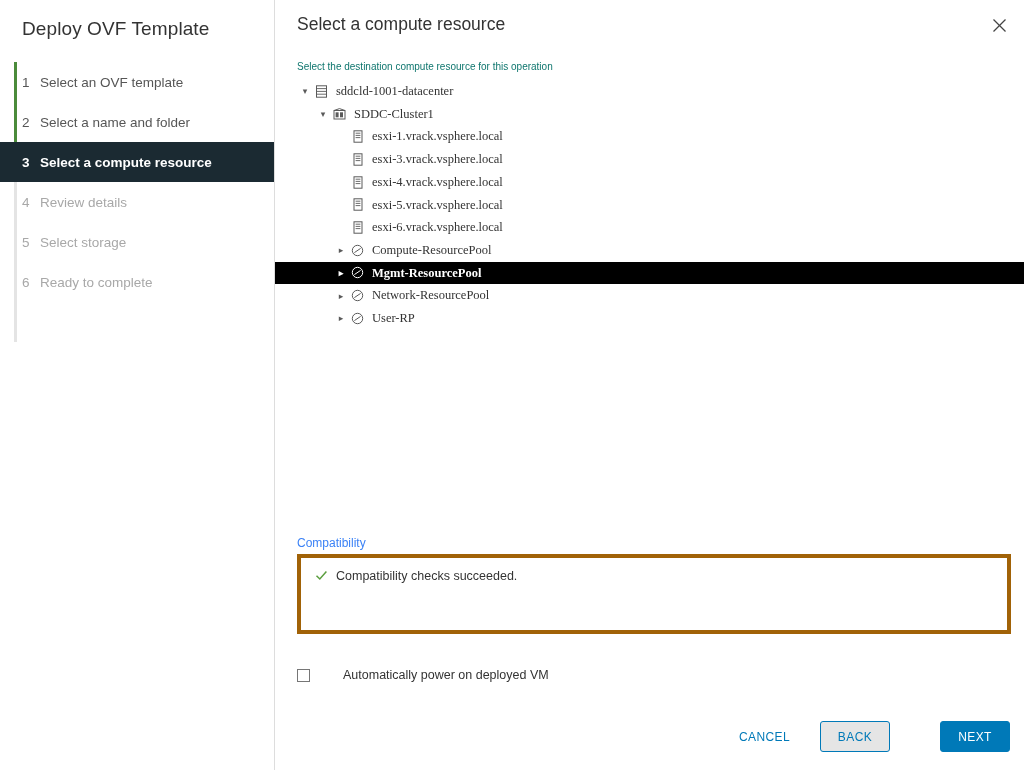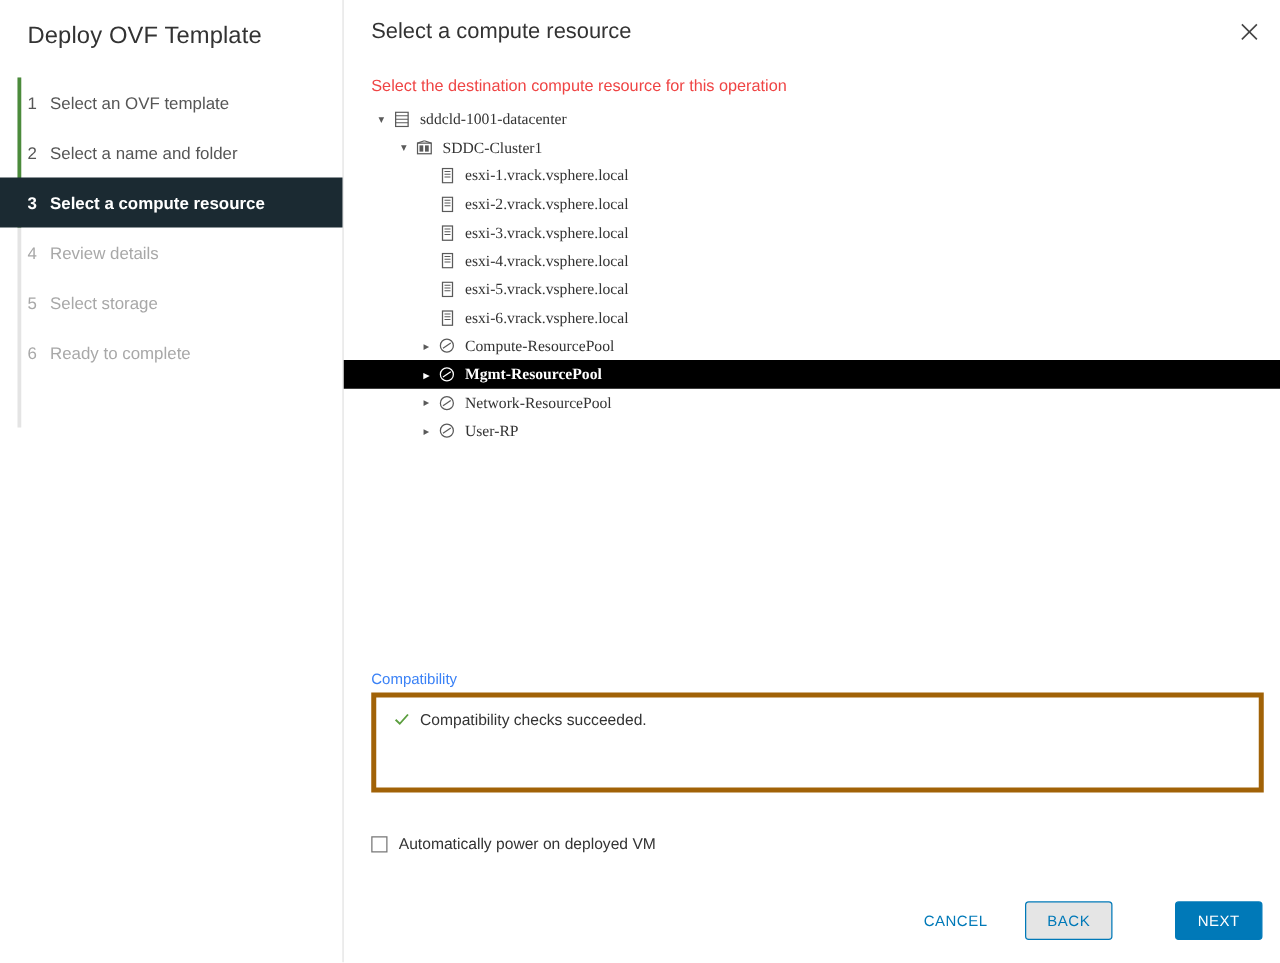--- a/index.html
+++ b/index.html
@@ -99,22 +99,22 @@
     top: 14px;
     right: 14px;
     width: 22px; height: 22px;
     display: flex; align-items: center; justify-content: center;
     cursor: pointer;
     color: #444;
   }
   .close-btn svg { display: block; }
 
   .subtitle {
-    font-size: 13px;
-    color: #ef4444;
+    font-size: 10px;
+    color: #0f766e;
     padding: 26px 0 0 22px;
   }
 
   
   .tree {
     margin-top: 8px;
     padding-left: 22px;
     padding-right: 14px;
     font-size: 12.5px;
     color: #333333;
@@ -191,20 +191,21 @@
 
   
   .autopower {
     position: absolute;
     left: 22px;
     top: 668px;
     display: flex;
     align-items: center;
     font-size: 12.5px;
     color: #333333;
+    gap: 24px;
   }
   .cbx {
     width: 13px; height: 13px;
     border: 1px solid #767676;
     background: #fff;
     margin-right: 9px;
     flex: 0 0 13px;
     cursor: pointer;
   }
 
@@ -332,82 +333,70 @@
           <svg width="12" height="13" viewBox="0 0 12 13">
             <rect x="2" y="0.8" width="8" height="11.4" fill="none" stroke="#5a5a5a" stroke-width="1"></rect>
             <line x1="3.6" y1="3.2" x2="8.4" y2="3.2" stroke="#5a5a5a" stroke-width="0.9"></line>
             <line x1="3.6" y1="5.4" x2="8.4" y2="5.4" stroke="#5a5a5a" stroke-width="0.9"></line>
             <line x1="3.6" y1="7.6" x2="8.4" y2="7.6" stroke="#5a5a5a" stroke-width="0.9"></line>
           </svg>
         </span>
         <span class="tree-label">esxi-1.vrack.vsphere.local</span>
       </div>
 
+
       <div class="tree-row">
         <span class="twisty ind2 empty"></span>
         <span class="tree-icon">
           <svg width="12" height="13" viewBox="0 0 12 13">
             <rect x="2" y="0.8" width="8" height="11.4" fill="none" stroke="#5a5a5a" stroke-width="1"></rect>
             <line x1="3.6" y1="3.2" x2="8.4" y2="3.2" stroke="#5a5a5a" stroke-width="0.9"></line>
             <line x1="3.6" y1="5.4" x2="8.4" y2="5.4" stroke="#5a5a5a" stroke-width="0.9"></line>
             <line x1="3.6" y1="7.6" x2="8.4" y2="7.6" stroke="#5a5a5a" stroke-width="0.9"></line>
           </svg>
         </span>
-        <span class="tree-label">esxi-2.vrack.vsphere.local</span>
+        <span class="tree-label">esxi-3.vrack.vsphere.local</span>
       </div>
 
       <div class="tree-row">
         <span class="twisty ind2 empty"></span>
         <span class="tree-icon">
           <svg width="12" height="13" viewBox="0 0 12 13">
             <rect x="2" y="0.8" width="8" height="11.4" fill="none" stroke="#5a5a5a" stroke-width="1"></rect>
             <line x1="3.6" y1="3.2" x2="8.4" y2="3.2" stroke="#5a5a5a" stroke-width="0.9"></line>
             <line x1="3.6" y1="5.4" x2="8.4" y2="5.4" stroke="#5a5a5a" stroke-width="0.9"></line>
             <line x1="3.6" y1="7.6" x2="8.4" y2="7.6" stroke="#5a5a5a" stroke-width="0.9"></line>
           </svg>
         </span>
-        <span class="tree-label">esxi-3.vrack.vsphere.local</span>
+        <span class="tree-label">esxi-4.vrack.vsphere.local</span>
       </div>
 
       <div class="tree-row">
         <span class="twisty ind2 empty"></span>
         <span class="tree-icon">
           <svg width="12" height="13" viewBox="0 0 12 13">
             <rect x="2" y="0.8" width="8" height="11.4" fill="none" stroke="#5a5a5a" stroke-width="1"></rect>
             <line x1="3.6" y1="3.2" x2="8.4" y2="3.2" stroke="#5a5a5a" stroke-width="0.9"></line>
             <line x1="3.6" y1="5.4" x2="8.4" y2="5.4" stroke="#5a5a5a" stroke-width="0.9"></line>
             <line x1="3.6" y1="7.6" x2="8.4" y2="7.6" stroke="#5a5a5a" stroke-width="0.9"></line>
           </svg>
         </span>
-        <span class="tree-label">esxi-4.vrack.vsphere.local</span>
+        <span class="tree-label">esxi-5.vrack.vsphere.local</span>
       </div>
 
       <div class="tree-row">
         <span class="twisty ind2 empty"></span>
         <span class="tree-icon">
           <svg width="12" height="13" viewBox="0 0 12 13">
             <rect x="2" y="0.8" width="8" height="11.4" fill="none" stroke="#5a5a5a" stroke-width="1"></rect>
             <line x1="3.6" y1="3.2" x2="8.4" y2="3.2" stroke="#5a5a5a" stroke-width="0.9"></line>
             <line x1="3.6" y1="5.4" x2="8.4" y2="5.4" stroke="#5a5a5a" stroke-width="0.9"></line>
             <line x1="3.6" y1="7.6" x2="8.4" y2="7.6" stroke="#5a5a5a" stroke-width="0.9"></line>
           </svg>
         </span>
-        <span class="tree-label">esxi-5.vrack.vsphere.local</span>
-      </div>
-
-      <div class="tree-row">
-        <span class="twisty ind2 empty"></span>
-        <span class="tree-icon">
-          <svg width="12" height="13" viewBox="0 0 12 13">
-            <rect x="2" y="0.8" width="8" height="11.4" fill="none" stroke="#5a5a5a" stroke-width="1"></rect>
-            <line x1="3.6" y1="3.2" x2="8.4" y2="3.2" stroke="#5a5a5a" stroke-width="0.9"></line>
-            <line x1="3.6" y1="5.4" x2="8.4" y2="5.4" stroke="#5a5a5a" stroke-width="0.9"></line>
-            <line x1="3.6" y1="7.6" x2="8.4" y2="7.6" stroke="#5a5a5a" stroke-width="0.9"></line>
-          </svg>
-        </span>
         <span class="tree-label">esxi-6.vrack.vsphere.local</span>
       </div>
 
       <div class="tree-row">
         <span class="twisty ind2">▸</span>
         <span class="tree-icon">
           <svg width="13" height="13" viewBox="0 0 13 13">
             <circle cx="6.5" cy="6.5" r="5.2" fill="none" stroke="#5a5a5a" stroke-width="1"></circle>
             <path d="M3.4 8.6 L9.6 4.4" stroke="#5a5a5a" stroke-width="1"></path>
           </svg>

